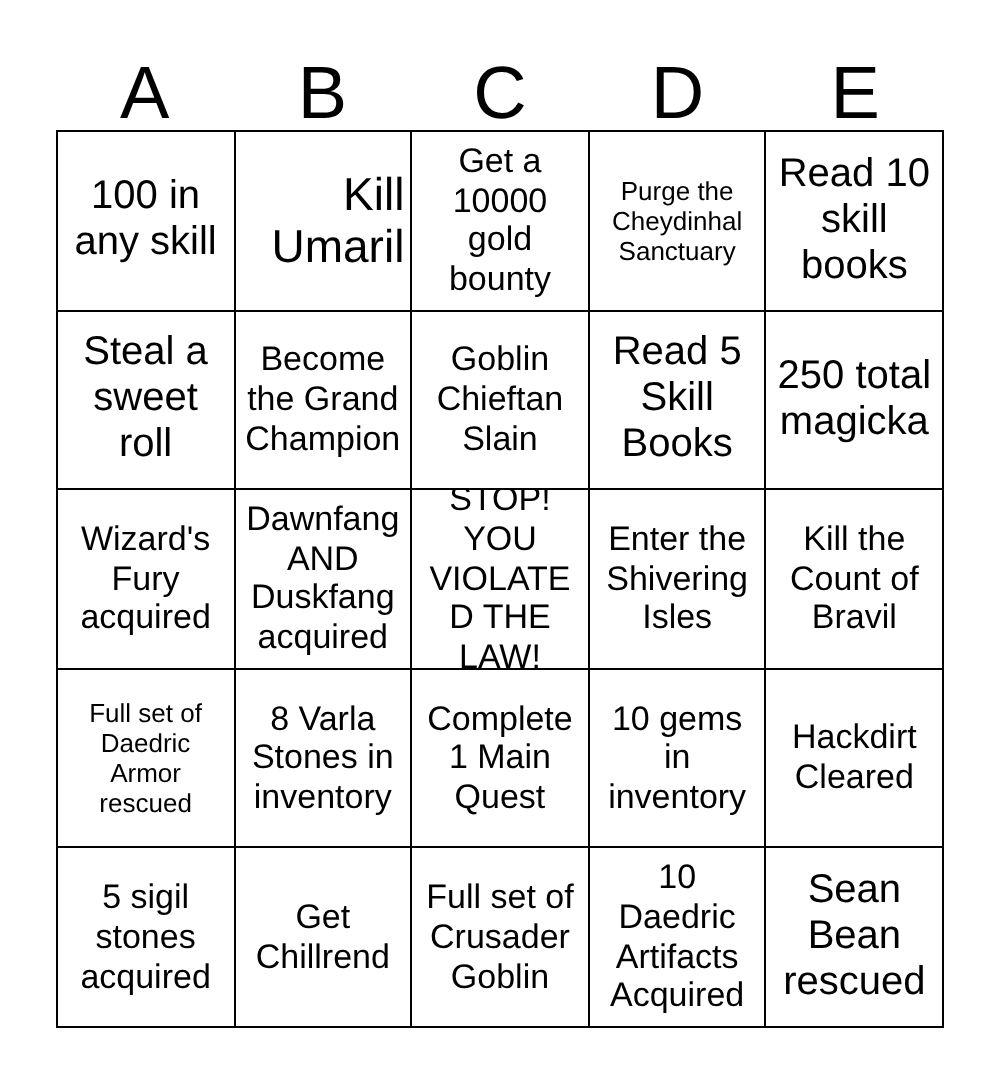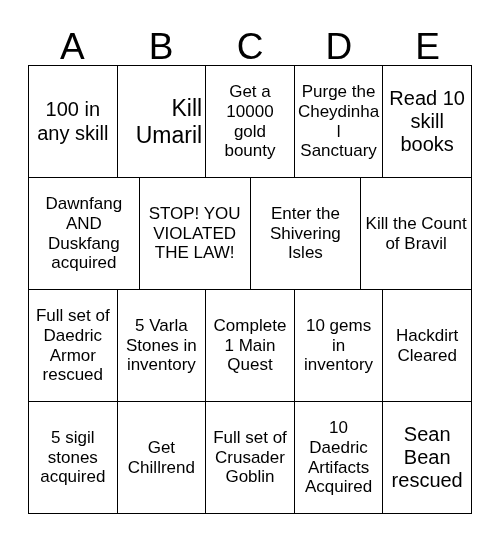--- a/index.html
+++ b/index.html
@@ -84,21 +84,21 @@
     white-space: normal;
     word-wrap: break-word;
     color: #000000;
   }
 
   
   .fs-xl  { font-size: 23px; text-align: right; }
   .fs-lg  { font-size: 20px; }
   .fs-md  { font-size: 17px; }
   .fs-sm  { font-size: 17px; }
-  .fs-xs  { font-size: 17px; }
+  .fs-xs  { font-size: 13px; }
 </style>
 </head>
 <body>
 
 <div id="bingo-card">
 
   <div id="column-headers">
       <div class="col-header">A</div>
       <div class="col-header">B</div>
       <div class="col-header">C</div>
@@ -119,38 +119,58 @@
         </div>
         <div class="bingo-cell">
           <span class="cell-text fs-xs">Purge the Cheydinhal Sanctuary</span>
         </div>
         <div class="bingo-cell">
           <span class="cell-text fs-lg">Read 10 skill books</span>
         </div>
       </div>
       <div class="bingo-row">
         <div class="bingo-cell">
+          <span class="cell-text fs-lg">Steal a sweet roll</span>
+        </div>
+        <div class="bingo-cell">
+          <span class="cell-text fs-sm">Become the Grand Champion</span>
+        </div>
+        <div class="bingo-cell">
+          <span class="cell-text fs-md">Goblin Chieftan Slain</span>
+        </div>
+        <div class="bingo-cell">
+          <span class="cell-text fs-lg">Read 5 Skill Books</span>
+        </div>
+        <div class="bingo-cell">
+          <span class="cell-text fs-lg">250 total magicka</span>
+        </div>
+      </div>
+      <div class="bingo-row">
+        <div class="bingo-cell">
+          <span class="cell-text fs-md">Wizard's Fury acquired</span>
+        </div>
+        <div class="bingo-cell">
           <span class="cell-text fs-sm">Dawnfang AND Duskfang acquired</span>
         </div>
         <div class="bingo-cell">
           <span class="cell-text fs-sm">STOP! YOU VIOLATED THE LAW!</span>
         </div>
         <div class="bingo-cell">
           <span class="cell-text fs-md">Enter the Shivering Isles</span>
         </div>
         <div class="bingo-cell">
           <span class="cell-text fs-md">Kill the Count of Bravil</span>
         </div>
       </div>
       <div class="bingo-row">
         <div class="bingo-cell">
           <span class="cell-text fs-xs">Full set of Daedric Armor rescued</span>
         </div>
         <div class="bingo-cell">
-          <span class="cell-text fs-sm">5 Varla Stones in inventory</span>
+          <span class="cell-text fs-sm">8 Varla Stones in inventory</span>
         </div>
         <div class="bingo-cell">
           <span class="cell-text fs-sm">Complete 1 Main Quest</span>
         </div>
         <div class="bingo-cell">
           <span class="cell-text fs-sm">10 gems in inventory</span>
         </div>
         <div class="bingo-cell">
           <span class="cell-text fs-md">Hackdirt Cleared</span>
         </div>

